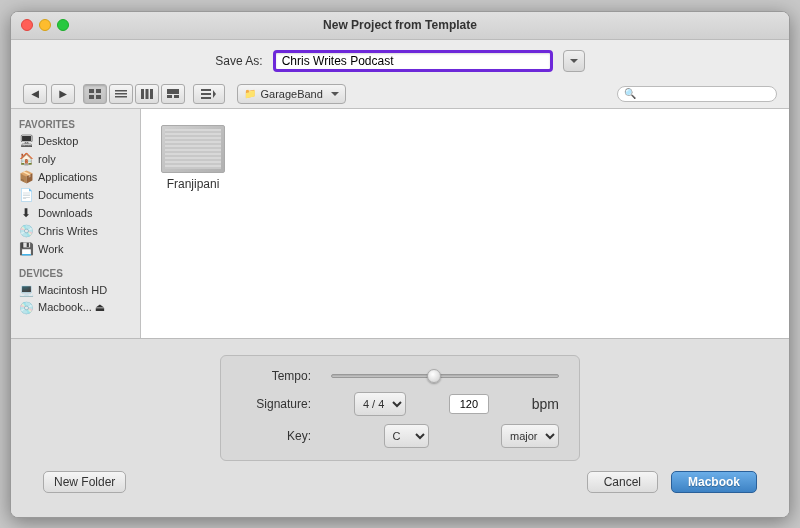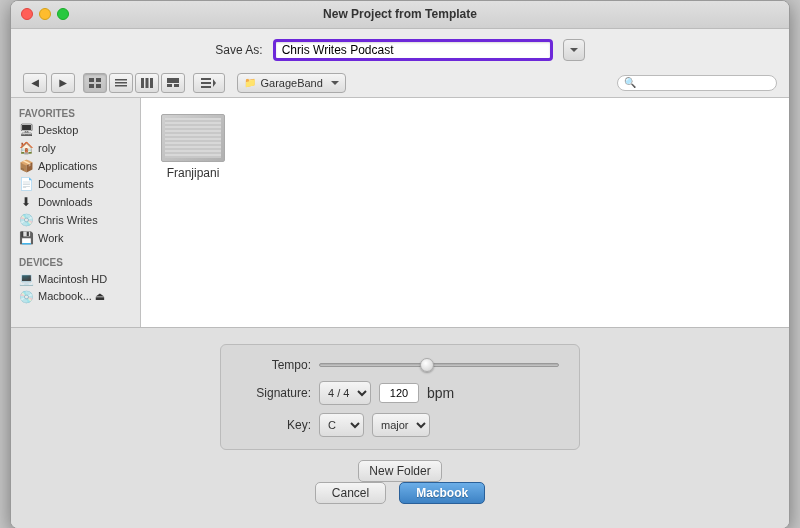--- a/index.html
+++ b/index.html
@@ -257,21 +257,22 @@
       padding: 12px 20px;
       display: flex;
       flex-direction: column;
       gap: 8px;
       max-width: 360px;
       margin: 0 auto;
     }
     .settings-row {
       display: flex;
       align-items: center;
-      gap: 8px;
+      gap: 20px;
+      justify-content: space-between;
     }
     .settings-label {
       font-size: 12px;
       color: #333;
       width: 70px;
       text-align: right;
     }
     .slider-container {
       flex: 1;
       position: relative;
@@ -320,21 +321,20 @@
     }
     .bpm-label {
       font-size: 14px;
       color: #333;
     }
     .bottom-buttons {
       display: flex;
       justify-content: space-between;
       align-items: center;
       padding: 10px 12px 8px;
-      flex-direction: column;
     }
     .new-folder-btn {
       height: 22px;
       padding: 0 10px;
       background: linear-gradient(to bottom, #f5f5f5, #ddd);
       border: 1px solid #aaa;
       border-radius: 5px;
       font-size: 12px;
       cursor: pointer;
       color: #333;

